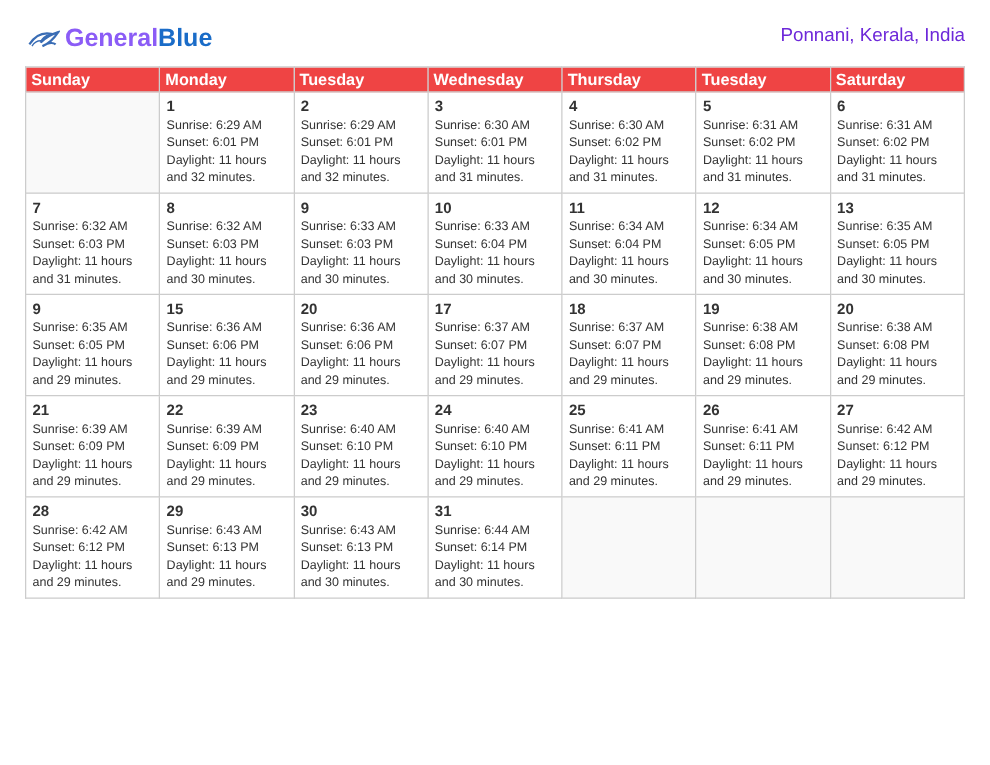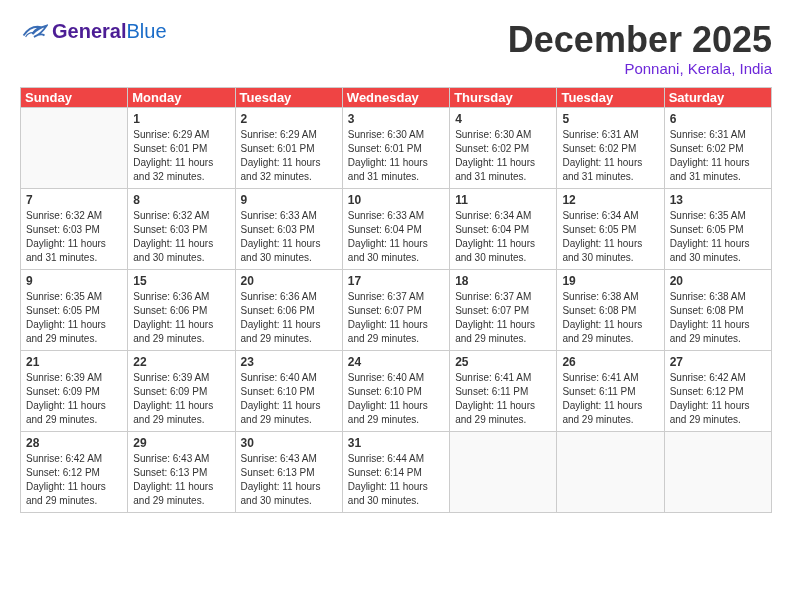--- a/index.html
+++ b/index.html
@@ -80,25 +80,24 @@
 </head>
 <body>
 
 <div class="header">
   <div class="logo-wrapper">
     <svg class="logo-bird" viewBox="0 0 40 30" xmlns="http://www.w3.org/2000/svg">
       <path d="M5 20 Q15 5 30 8 Q20 12 18 18 Q25 10 38 6 Q30 18 20 22 Q30 16 35 20" stroke="#3a6db5" stroke-width="2.5" fill="none"></path>
       <path d="M8 22 Q12 15 20 16" stroke="#3a6db5" stroke-width="1.5" fill="none"></path>
     </svg>
     <div>
-      <span style="font-size:20px;font-weight:bold;color:#4c1d95;">General</span><span style="font-size:20px;font-weight:normal;color:#1a6cc8;">Blue</span>
+      <span style="font-size:20px;font-weight:bold;color:#8b5cf6;">General</span><span style="font-size:20px;font-weight:bold;color:#1a6cc8;">Blue</span>
     </div>
   </div>
   <div class="title-block">
-    <div class="month-title">December 2025</div>
     <div class="location">Ponnani, Kerala, India</div>
   </div>
 </div>
 
 <table class="calendar" id="cal-table">
   <thead id="cal-thead">
       <tr>
         <th>Sunday</th>
         <th>Monday</th>
         <th>Tuesday</th>

